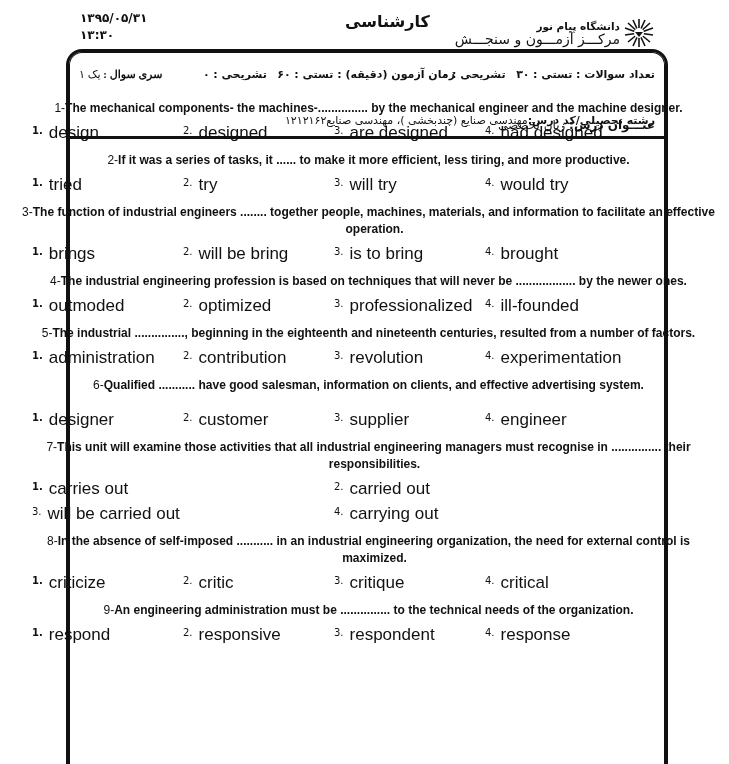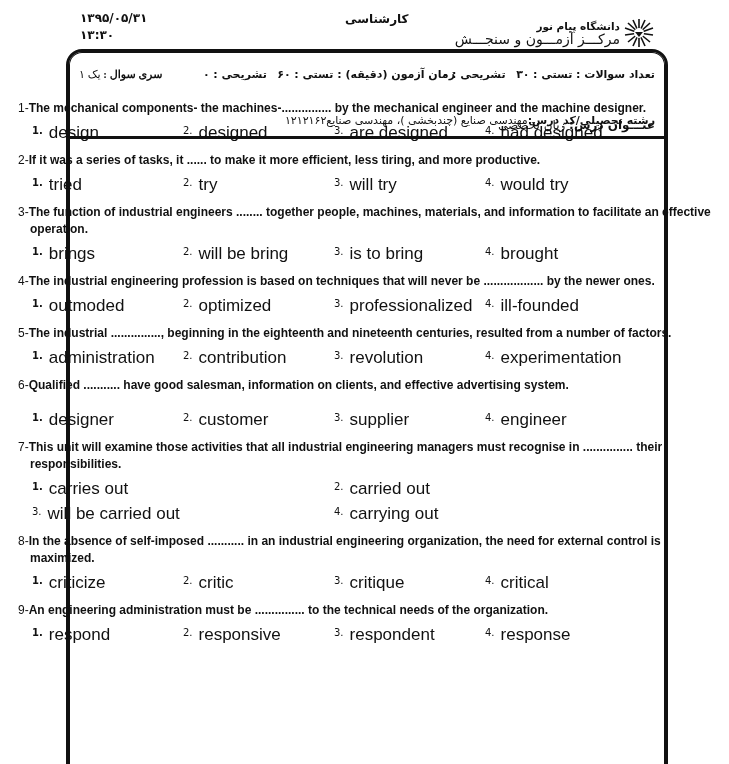--- a/index.html
+++ b/index.html
@@ -1,35 +1,35 @@
 <!DOCTYPE html>
 <html><head>
 <meta charset="utf-8">
 <style>
   html, body { margin: 0; padding: 0; background: #ffffff; }
   body { width: 729px; height: 764px; position: relative; overflow: hidden; font-family: "DejaVu Sans", sans-serif; color: #111; }
   .top-date { position: absolute; left: 80px; top: 10px; font-family: "DejaVu Sans", sans-serif; font-weight: bold; font-size: 12px; line-height: 17px; }
-  .top-title { position: absolute; left: 345px; top: 12px; font-weight: bold; font-size: 12px; direction: rtl; }
+  .top-title { position: absolute; left: 345px; top: 12px; font-weight: bold; font-size: 16px; direction: rtl; }
   .logo { position: absolute; right: 75px; top: 18px; display: flex; align-items: center; direction: rtl; }
   .logo-text { font-size: 10.5px; line-height: 13px; font-weight: bold; text-align: right; direction: rtl; margin-right: 4px; }
   .logo-text .l2 { font-weight: normal; font-size: 14px; }
   .sunburst { width: 30px; height: 30px; }
   .frame { position: absolute; left: 66px; top: 49px; width: 596px; height: 730px; border: 3px solid #111; border-radius: 16px 16px 0 0; box-shadow: inset 0 0 0 1px #111; }
   .header { position: absolute; left: 0; right: 0; top: 0; height: 84px; border-bottom: 3px solid #111; direction: rtl; font-size: 11px; }
   .hrow { position: absolute; right: 10px; left: 10px; white-space: nowrap; }
   .hrow b { font-weight: bold; }
   .h1 { top: 16px; }
   .h1 .c1 { position: absolute; right: 0; }
   .h1 .c2 { position: absolute; right: 200px; }
   .h1 .c3 { position: absolute; left: 0; font-family: Liberation Serif, serif; }
   .h2 { top: 42px; font-size: 12px; margin-top: 24px; }
   .h3 { top: 62px; text-align: right; }
   .content { position: absolute; left: 18px; right: 10px; top: 100px; font-family: "DejaVu Sans", sans-serif; }
   .q { position: relative; margin: 0; }
-  .q-stem { font-size: 12px; font-weight: bold; line-height: 17px; padding-left: 12px; text-indent: -12px; font-family: "Liberation Sans", sans-serif; }
+  .q-stem { font-size: 12px; font-weight: bold; line-height: 17px; padding-left: 12px; text-indent: -12px; font-family: "Liberation Sans", sans-serif; text-align: center; }
   .q-num { font-weight: normal; }
   .opts { display: grid; grid-template-columns: 151px 151px 151px 151px; margin: 6px 0 9px 14px; font-size: 12px; }
   .opts.two { grid-template-columns: 302px 302px; row-gap: 5px; }
   .opt-n { font-size: 10px; vertical-align: 4px; margin-right: 6px; }
   .opt-n.bold { font-weight: bold; }
   .opt-t { font-family: "Liberation Sans", sans-serif; font-size: 17px; }
   .gap { height: 10px; }
 </style>
 </head>
 <body>

